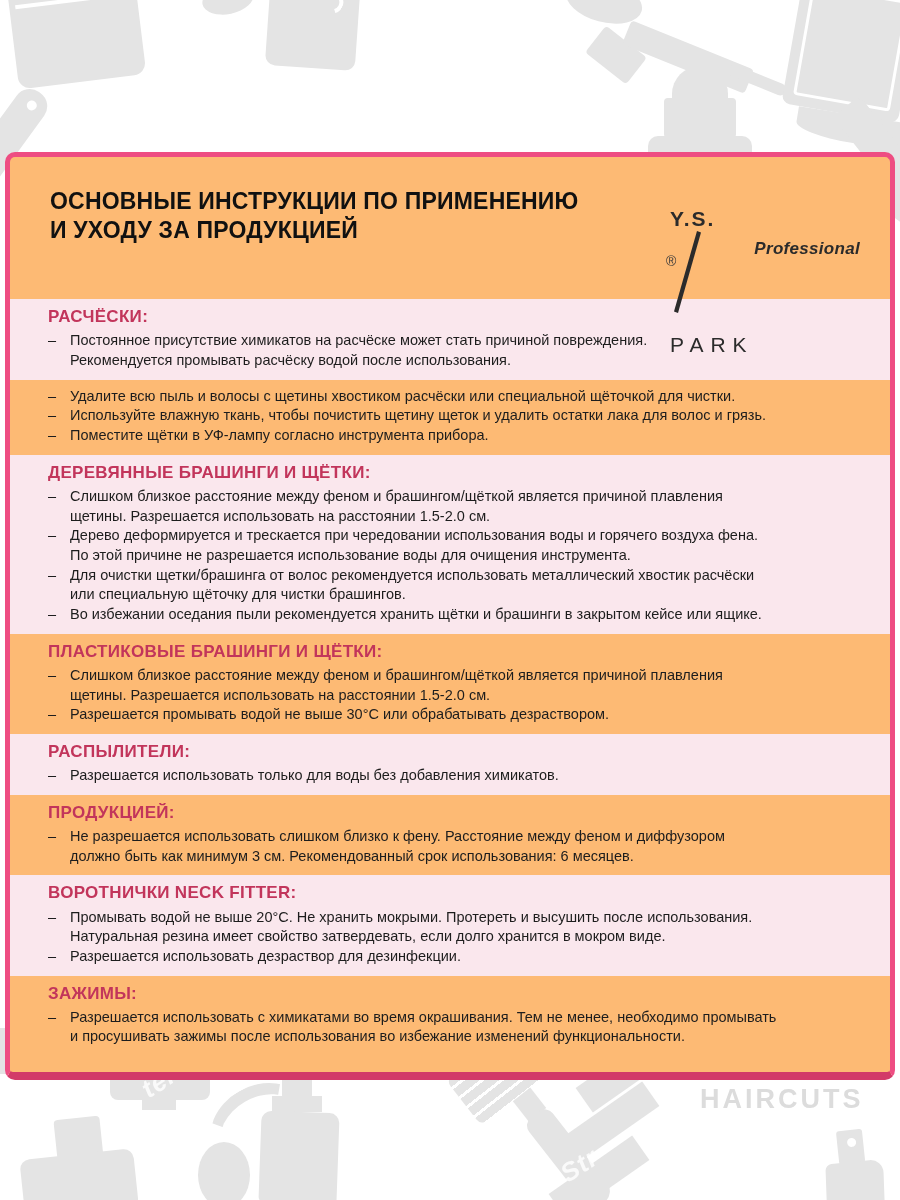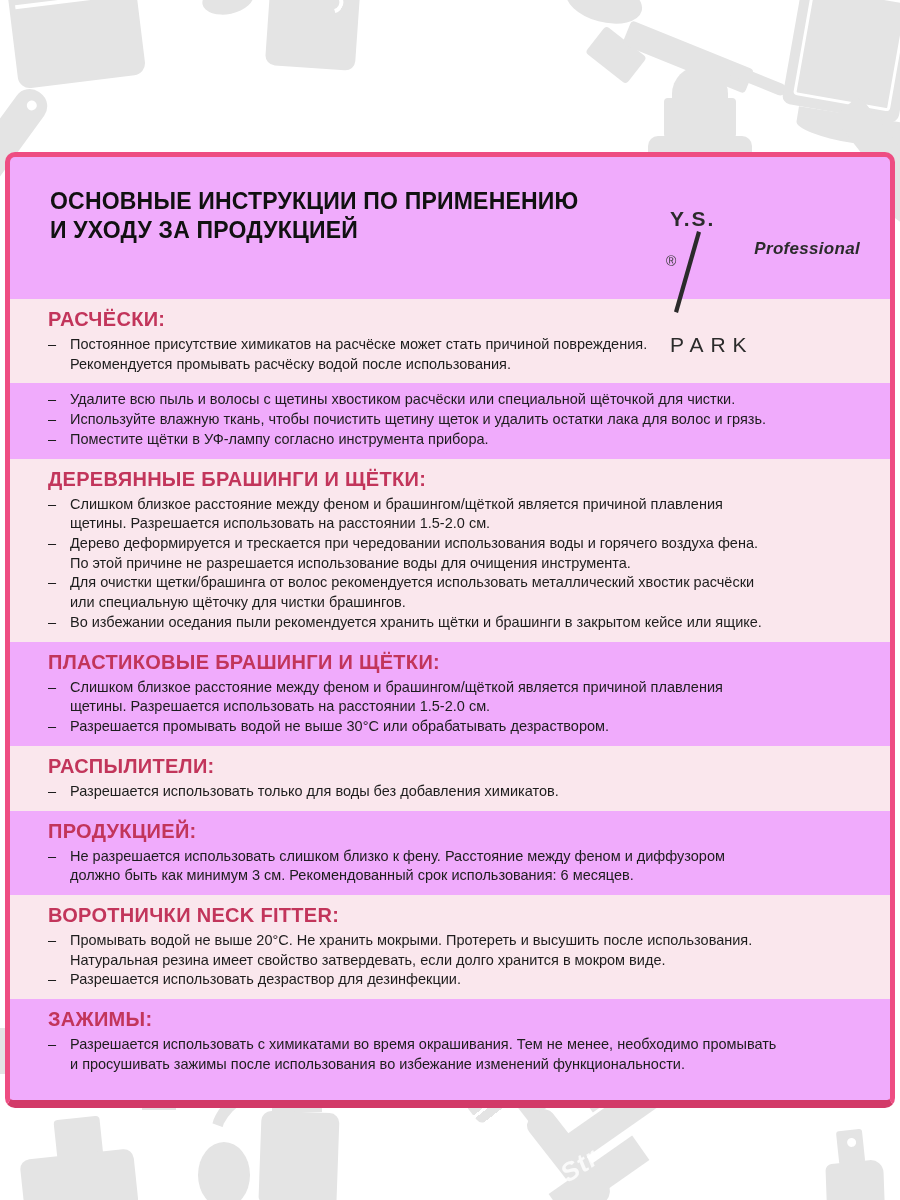--- a/index.html
+++ b/index.html
@@ -65,21 +65,21 @@
 
   .bg-watermark{position:absolute;left:700px;top:1042px;width:220px;color:var(--c-watermark,#dcdcdc);font-weight:bold;font-size:27px;letter-spacing:3px;line-height:38px;}
   .bg-watermark .wm-line1{margin-left:22px;}
   .wm-frag{position:absolute;color:rgba(255,255,255,0.8);font-weight:bold;font-style:italic;font-size:26px;letter-spacing:1px;z-index:1;}
   #wm-frag-1{left:140px;top:1062px;transform:rotate(-33deg);}
   #wm-frag-2{left:560px;top:1150px;transform:rotate(-33deg);}
 
   
   .card{
     position:absolute;left:5px;top:152px;width:890px;z-index:2;
-    box-sizing:border-box;background:#f0abfc;
+    box-sizing:border-box;background:#fdba74;
     border:5px solid var(--c-border_pink,#ee4d82);
     border-bottom:8px solid var(--c-border_bottom,#d23a68);
     border-radius:10px;
   }
   .card-header{display:flex;justify-content:space-between;align-items:flex-start;padding:30px 30px 0 40px;}
   .card-title{
     font-size:23px;font-weight:bold;line-height:1.26;color:#111;
     white-space:pre-line;letter-spacing:0.2px;margin:0;
   }
   
@@ -89,21 +89,21 @@
   .logo-slash{width:30px;height:82px;margin:0 1px;flex:none;}
   .logo-park{font-size:21px;font-weight:normal;letter-spacing:7px;margin-top:20px;white-space:nowrap;}
   .logo-professional{position:absolute;right:0;top:52px;font-size:17px;font-weight:bold;font-style:italic;letter-spacing:0.3px;}
   .logo-registered{position:absolute;left:-4px;top:66px;font-size:14px;color:#3a3a3a;}
 
   
   .sections{margin-top:20px;margin-bottom:16px;}
   .section{padding:7px 30px 9px 38px;}
   .section.tint{background:var(--c-stripe,#fae7ed);}
   .section-heading{
-    font-size:20px;font-weight:bold;color:var(--c-heading,#c2355b);
+    font-size:17px;font-weight:bold;color:var(--c-heading,#c2355b);
     letter-spacing:0.3px;margin:0 0 3px 0;line-height:1.3;
   }
   .item{display:flex;gap:10px;font-size:14.5px;line-height:1.36;font-weight:500;color:var(--c-text,#1d1d1d);}
   .item .dash{flex:none;width:12px;}
   .item .txt{white-space:pre-line;}
 </style>
 </head>
 <body>
 
 <div class="bg-layer">

